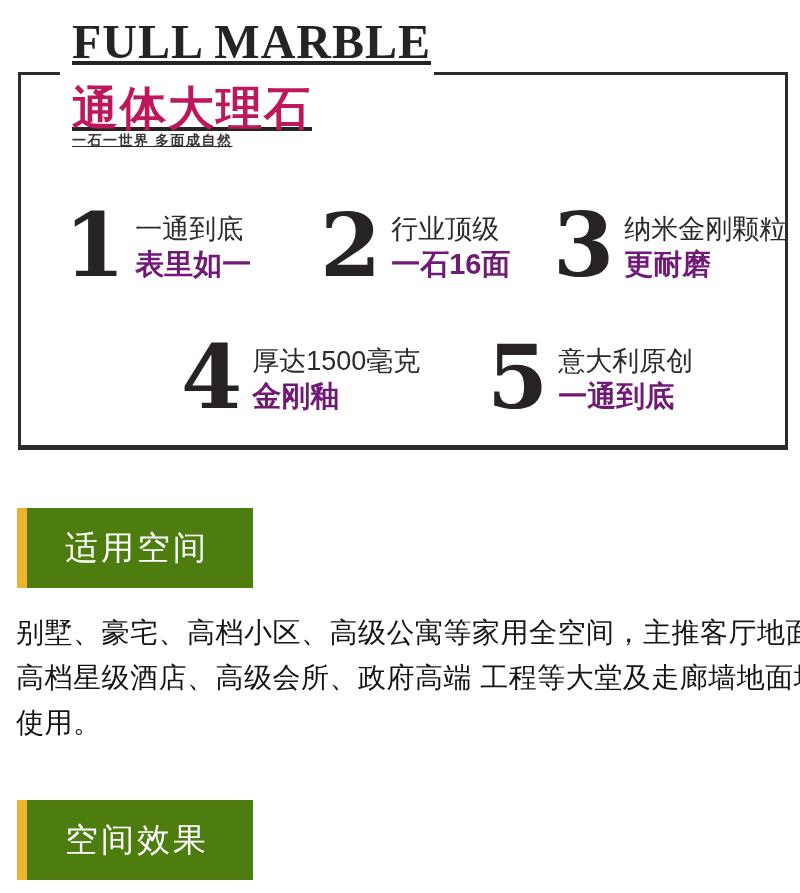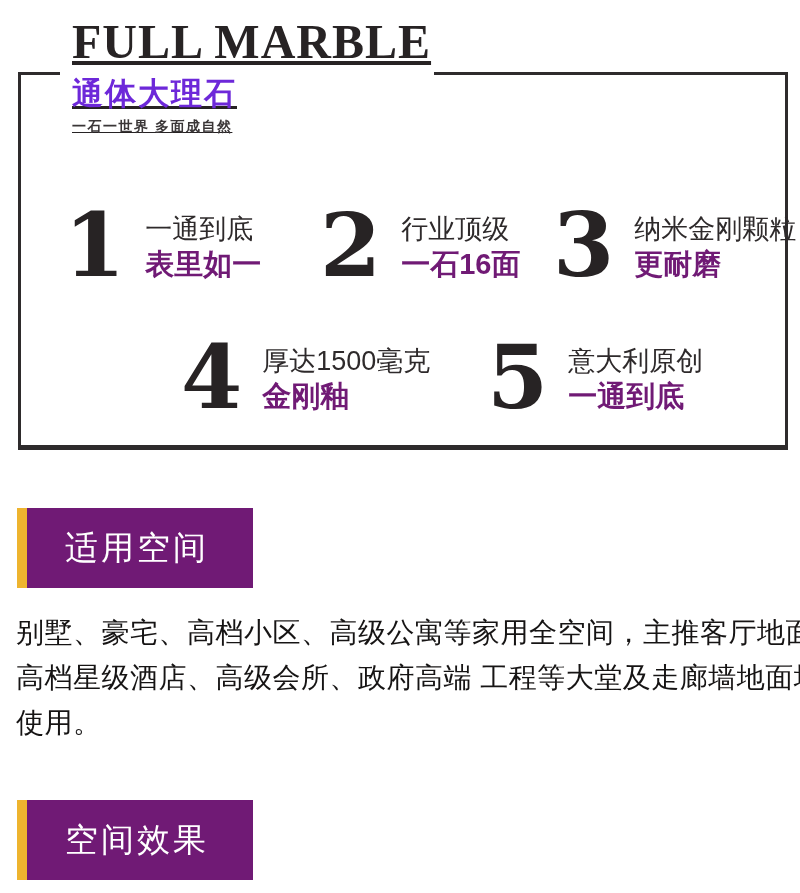--- a/index.html
+++ b/index.html
@@ -51,26 +51,26 @@
   }
   .t-series {
     font-family: "Liberation Serif", serif;
     font-size: 28px;
     line-height: 26px;
     letter-spacing: 5px;
     margin-top: 4px;
     color: #2b2728;
   }
   .t-cn {
-    font-size: 31px;
+    font-size: 46px;
     line-height: 48px;
     font-weight: bold;
     letter-spacing: 2px;
-    margin-top: 6px;
-    color: #6d28d9;
+    margin-top: 20px;
+    color: #be185d;
     white-space: nowrap;
   }
   .t-tag {
     font-size: 14px;
     line-height: 16px;
     font-weight: bold;
     letter-spacing: 1.5px;
     color: #3a3637;
     white-space: nowrap;
   }
@@ -83,21 +83,21 @@
     white-space: nowrap;
   }
   .f-num {
     font-family: "DejaVu Serif", serif;
     font-weight: bold;
     font-size: 88px;
     line-height: 70px;
     color: #272324;
   }
   .f-text {
-    margin-left: 20px;
+    margin-left: 10px;
     padding-top: 2px;
   }
   .f-line1 {
     font-size: 27px;
     line-height: 34px;
     color: #2e2a2b;
   }
   .f-line2 {
     font-size: 29px;
     line-height: 36px;
@@ -120,21 +120,21 @@
   .badge-usage  { top: 508px; }
   .badge-effect { top: 783px; margin-top: 17px; }
   .badge-bar {
     width: 10px;
     height: 100%;
     background: #eeb42f;
   }
   .badge-box {
     width: 188px;
     height: 100%;
-    background: #701a75;
+    background: #4d7c0f;
     color: #ffffff;
     font-size: 33px;
     line-height: 80px;
     letter-spacing: 3px;
     padding-left: 38px;
     white-space: nowrap;
   }
 
   
   .usage-paragraph {

